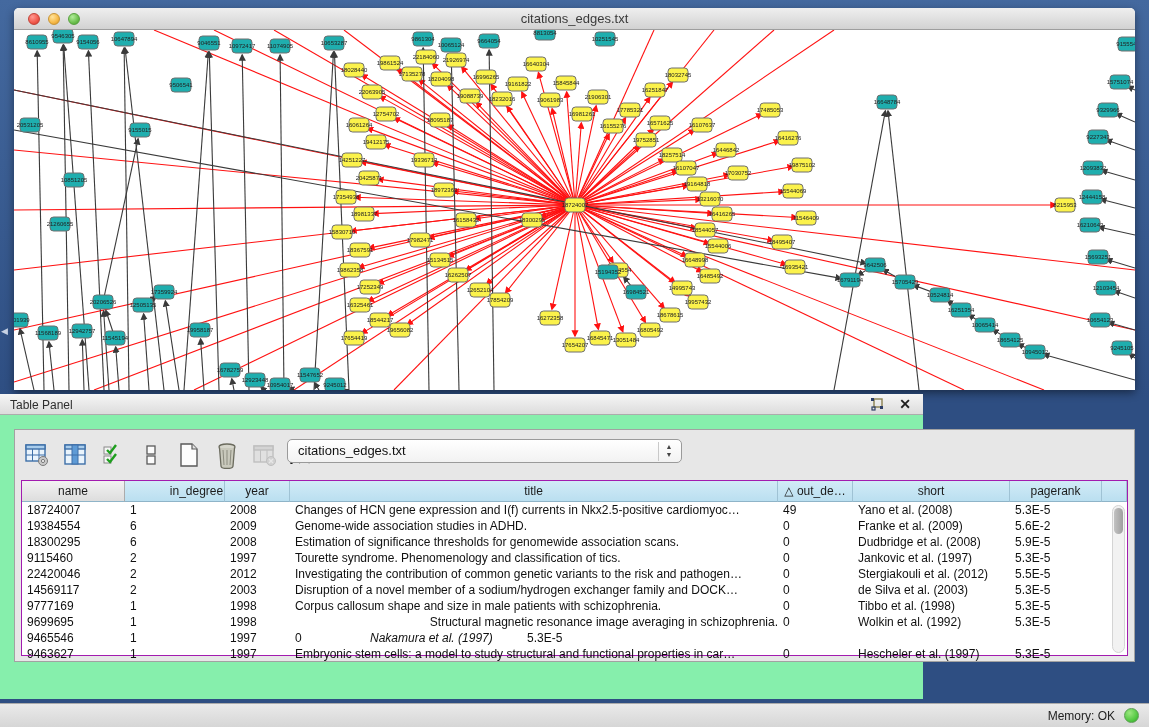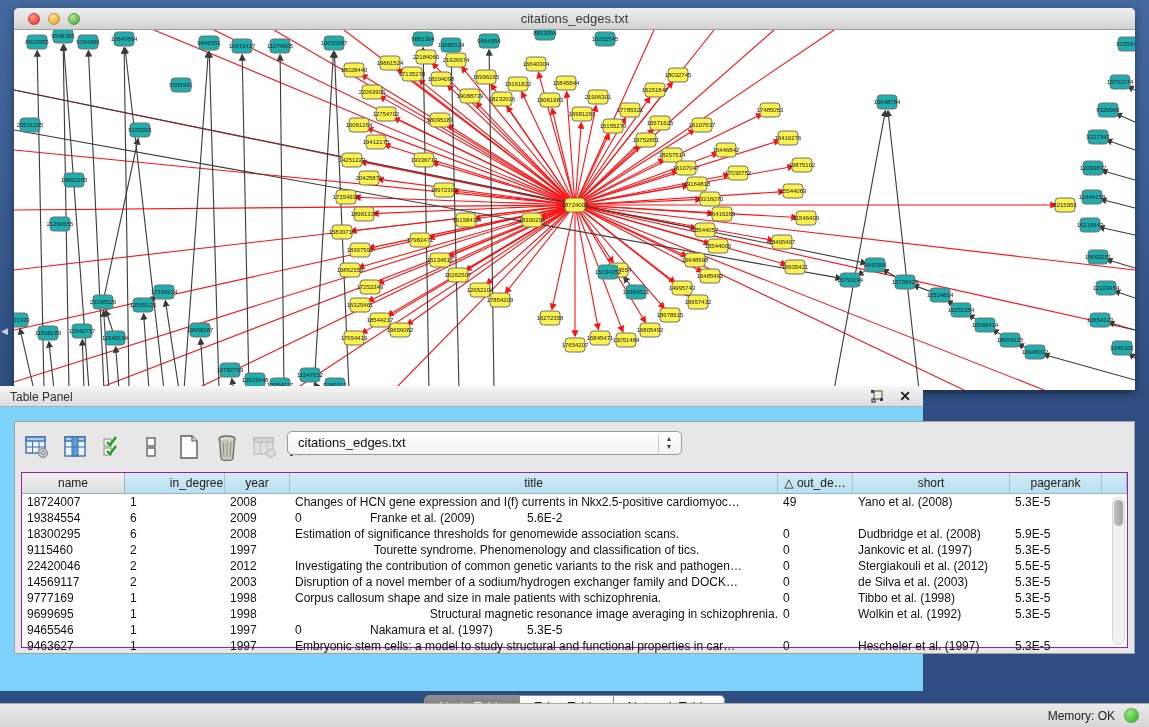--- a/index.html
+++ b/index.html
@@ -12,21 +12,21 @@
     background:linear-gradient(#EFEFEF,#D2D2D2); border-bottom:1px solid #9E9E9E; }
   .title-text { position:absolute; left:0; right:0; top:3px; text-align:center; font-size:13px; color:#3A3A3A; }
   .lights { position:absolute; left:14px; top:5px; display:flex; gap:8px; }
   .light { width:12px; height:12px; border-radius:50%; }
   .light.red { background:radial-gradient(circle at 35% 30%, #FF9A92, #F1584B 60%, #C43B30); border:1px solid #C24237; }
   .light.yellow { background:radial-gradient(circle at 35% 30%, #FFE39C, #F6B845 60%, #D1912A); border:1px solid #C89435; }
   .light.green { background:radial-gradient(circle at 35% 30%, #B2EC9B, #6CC04E 60%, #4A9A32); border:1px solid #58A13F; }
   #graph-svg { position:absolute; left:0; top:22px; width:1121px; height:360px; background:#fff; }
   .collapse-arrow { position:absolute; left:1px; top:326px; font-size:9px; color:#C7D2E4; }
 
-  .table-panel { position:absolute; left:0; top:386px; width:923px; height:305px; background:#7dd3fc; }
+  .table-panel { position:absolute; left:0; top:394px; width:923px; height:305px; background:#86efac; }
   .tp-titlebar { position:absolute; left:0; top:0; width:100%; height:21px;
     background:linear-gradient(#F6F6F6,#DCDCDC); border-bottom:1px solid #ACACAC; }
   .tp-title { position:absolute; left:10px; top:4px; font-size:12px; color:#2E2E2E; }
   .tp-buttons { position:absolute; right:10px; top:2px; display:flex; gap:12px; align-items:center; }
   .float-btn, .close-btn { width:16px; height:16px; cursor:default; }
   .close-btn { font-size:14px; font-weight:bold; color:#1E1E1E; line-height:16px; text-align:center; }
 
   .tp-box { position:absolute; left:14px; top:35px; width:1121px; height:233px;
     background:#E7E7E7; border:1px solid #A2A2A2; }
   .toolbar { position:absolute; left:6px; top:6px; height:38px; display:flex; align-items:center; gap:6px; }
@@ -604,38 +604,39 @@
             <div class="td" style="width: 65px;">2008</div>
             <div class="td" style="width: 488px;">Changes of HCN gene expression and I(f) currents in Nkx2.5-positive cardiomyoc…</div>
             <div class="td" style="width: 75px;">49</div>
             <div class="td" style="width: 157px;">Yano et al. (2008)</div>
             <div class="td" style="width: 92px;">5.3E-5</div>
           </div>
           <div class="tr">
             <div class="td" style="width: 103px;">19384554</div>
             <div class="td" style="width: 100px;">6</div>
             <div class="td" style="width: 65px;">2009</div>
+            <div class="td" style="width: 488px;">Genome-wide association studies in ADHD.</div>
             <div class="td" style="width: 75px;">0</div>
             <div class="td" style="width: 157px;">Franke et al. (2009)</div>
             <div class="td" style="width: 92px;">5.6E-2</div>
           </div>
           <div class="tr">
             <div class="td" style="width: 103px;">18300295</div>
             <div class="td" style="width: 100px;">6</div>
             <div class="td" style="width: 65px;">2008</div>
             <div class="td" style="width: 488px;">Estimation of significance thresholds for genomewide association scans.</div>
             <div class="td" style="width: 75px;">0</div>
             <div class="td" style="width: 157px;">Dudbridge et al. (2008)</div>
             <div class="td" style="width: 92px;">5.9E-5</div>
           </div>
           <div class="tr">
             <div class="td" style="width: 103px;">9115460</div>
             <div class="td" style="width: 100px;">2</div>
             <div class="td" style="width: 65px;">1997</div>
-            <div class="td" style="width: 488px; text-align: center;">Tourette syndrome. Phenomenology and classification of tics.</div>
+            <div class="td" style="width: 488px;">Tourette syndrome. Phenomenology and classification of tics.</div>
             <div class="td" style="width: 75px;">0</div>
             <div class="td" style="width: 157px;">Jankovic et al. (1997)</div>
             <div class="td" style="width: 92px;">5.3E-5</div>
           </div>
           <div class="tr">
             <div class="td" style="width: 103px;">22420046</div>
             <div class="td" style="width: 100px;">2</div>
             <div class="td" style="width: 65px;">2012</div>
             <div class="td" style="width: 488px;">Investigating the contribution of common genetic variants to the risk and pathogen…</div>
             <div class="td" style="width: 75px;">0</div>
@@ -667,21 +668,21 @@
             <div class="td" style="width: 488px; text-align: right;">Structural magnetic resonance image averaging in schizophrenia.</div>
             <div class="td" style="width: 75px;">0</div>
             <div class="td" style="width: 157px;">Wolkin et al. (1992)</div>
             <div class="td" style="width: 92px;">5.3E-5</div>
           </div>
           <div class="tr">
             <div class="td" style="width: 103px;">9465546</div>
             <div class="td" style="width: 100px;">1</div>
             <div class="td" style="width: 65px;">1997</div>
             <div class="td" style="width: 75px;">0</div>
-            <div class="td" style="width: 157px;">Nakamura et al. (1997)</div>
+            <div class="td" style="width: 157px; font-style: italic;">Nakamura et al. (1997)</div>
             <div class="td" style="width: 92px;">5.3E-5</div>
           </div>
           <div class="tr">
             <div class="td" style="width: 103px;">9463627</div>
             <div class="td" style="width: 100px;">1</div>
             <div class="td" style="width: 65px;">1997</div>
             <div class="td" style="width: 488px;">Embryonic stem cells: a model to study structural and functional properties in car…</div>
             <div class="td" style="width: 75px;">0</div>
             <div class="td" style="width: 157px;">Hescheler et al. (1997)</div>
             <div class="td" style="width: 92px;">5.3E-5</div>

